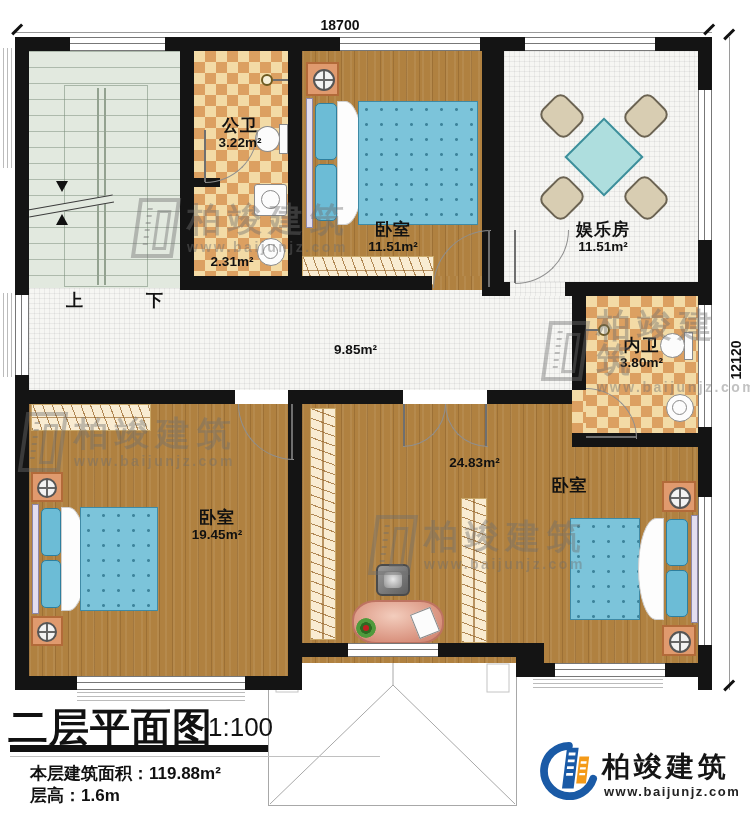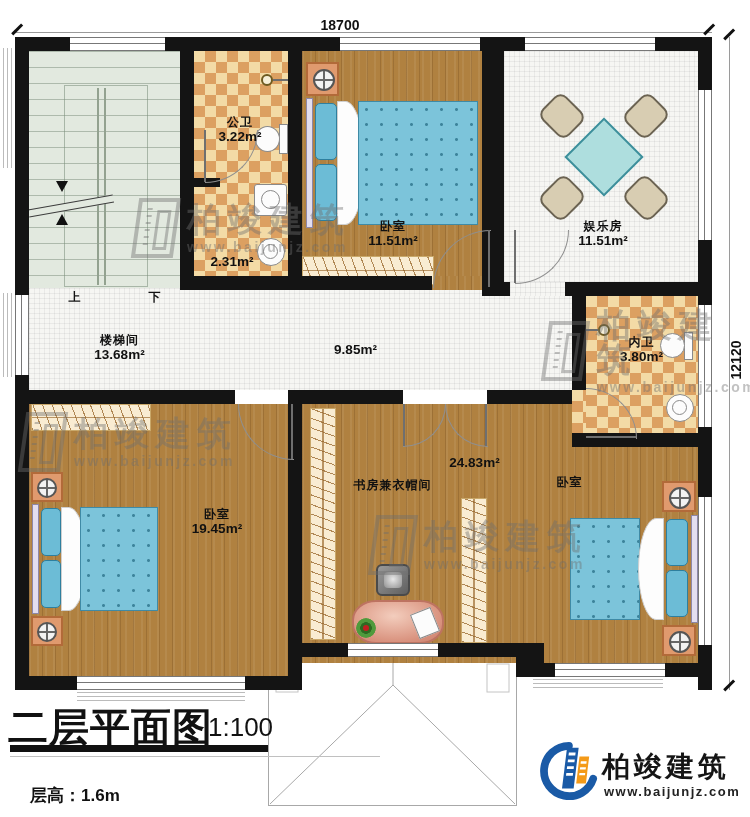--- a/index.html
+++ b/index.html
@@ -25,21 +25,21 @@
   .hatch-v{background-color:#f9ecd2;border:1px solid #c9a86a;
     background-image:repeating-linear-gradient(20deg,rgba(150,100,40,.75) 0 1px,transparent 1px 9px),
     linear-gradient(to right,transparent 47%,rgba(150,100,40,.65) 47% 53%,transparent 53%);}
   .win-h{position:absolute;z-index:21;background:linear-gradient(to bottom,#777 0 1px,#fff 1px 6px,#777 6px 7px,#fff 7px 13px,#777 13px 14px);}
   .win-v{position:absolute;z-index:21;background:linear-gradient(to right,#777 0 1px,#fff 1px 6px,#777 6px 7px,#fff 7px 13px,#777 13px 14px);}
   .eave-h{position:absolute;z-index:2;background:repeating-linear-gradient(to bottom,#bbb 0 1px,transparent 1px 4px);}
   .eave-v{position:absolute;z-index:2;background:repeating-linear-gradient(to right,#bbb 0 1px,transparent 1px 4px);}
   .arc{position:absolute;z-index:25;border:0 solid #8f8f8f;}
   .leaf{position:absolute;z-index:25;background:#6f6f6f;}
   .lbl{position:absolute;z-index:30;text-align:center;color:#111;font-weight:bold;line-height:1.12;}
-  .lbl .nm{font-size:12px;letter-spacing:1px;}
+  .lbl .nm{font-size:17px;letter-spacing:1px;}
   .lbl .ar{font-size:13.5px;}
   .nightstand{position:absolute;z-index:12;background:#e09a6e;border:2px solid #b26a39;box-sizing:border-box;}
   .lamp{position:absolute;background:#f2f2f2;border:2px solid #555;border-radius:50%;box-sizing:border-box;
     background-image:linear-gradient(to bottom,transparent 45%,#666 45% 55%,transparent 55%),
                      linear-gradient(to right,transparent 45%,#666 45% 55%,transparent 55%);}
   .bed{position:absolute;z-index:11;}
   .headboard{position:absolute;background:#e3deef;border:1px solid #8d87a8;box-sizing:border-box;}
   .pillow{position:absolute;background:#6cbcd6;border:1.5px solid #2e7f9e;border-radius:5px;box-sizing:border-box;}
   .mattress{position:absolute;background:#7cc4da;border:1px solid #3f8aa5;box-sizing:border-box;
     background-image:radial-gradient(circle,rgba(10,80,105,.55) 1.2px,transparent 1.7px);
@@ -240,40 +240,33 @@
     <div class="ar">2.31m²</div>
   </div>
   <div class="lbl" style="left:348px;top:220px;width:90px;">
     <div class="nm">卧室</div>
     <div class="ar">11.51m²</div>
   </div>
   <div class="lbl" style="left:553px;top:220px;width:100px;">
     <div class="nm">娱乐房</div>
     <div class="ar">11.51m²</div>
   </div>
-  <div class="lbl" style="left:72px;top:334px;width:95px;">
-    <div class="nm">楼梯间</div>
-    <div class="ar">13.68m²</div>
-  </div>
   <div class="lbl" style="left:318px;top:342px;width:75px;">
     <div class="ar">9.85m²</div>
   </div>
   <div class="lbl" style="left:604px;top:336px;width:75px;">
     <div class="nm">内卫</div>
     <div class="ar">3.80m²</div>
   </div>
   <div class="lbl" style="left:172px;top:508px;width:90px;">
     <div class="nm">卧室</div>
     <div class="ar">19.45m²</div>
   </div>
   <div class="lbl" style="left:437px;top:455px;width:75px;">
     <div class="ar">24.83m²</div>
-  </div>
-  <div class="lbl" style="left:310px;top:479px;width:165px;">
-    <div class="nm">书房兼衣帽间</div>
   </div>
   <div class="lbl" style="left:532px;top:476px;width:75px;">
     <div class="nm">卧室</div>
   </div>
   <div class="lbl" style="left:60px;top:291px;width:30px;">
     <div class="nm">上</div>
   </div>
   <div class="lbl" style="left:140px;top:291px;width:30px;">
     <div class="nm">下</div>
   </div>
@@ -313,20 +306,23 @@
     <div>
         <div class="t1">柏竣建筑</div>
         <div class="t2">www.baijunjz.com</div>
       </div>
   </div>
 
   <div class="a" style="left:8px;top:700px;font-size:40px;font-weight:bold;color:#111;letter-spacing:1px;z-index:40;">二层平面图</div>
   <div class="a" style="left:208px;top:712px;font-size:26px;color:#111;z-index:40;">1:100</div>
   <div class="a" style="left:10px;top:745px;width:258px;height:7px;background:#111;z-index:40;"></div>
   <div class="a" style="left:10px;top:756px;width:370px;height:1px;background:#c0c0c0;z-index:40;"></div>
+  <div class="a" style="left:30px;top:762px;font-size:17px;font-weight:bold;color:#111;z-index:40;">
+    <span>本层建筑面积：</span><span>119.88m²</span>
+  </div>
   <div class="a" style="left:30px;top:784px;font-size:17px;font-weight:bold;color:#111;z-index:40;">
     <span>层高：</span><span>1.6m</span>
   </div>
 
   <div class="a" style="left:536px;top:740px;width:205px;height:66px;z-index:40;">
     <svg width="62" height="62" viewBox="0 0 64 64" style="position:absolute;left:0;top:0;">
       <path d="M34 6 A 26 26 0 1 0 59 40" stroke="#1a5aa6" stroke-width="8" fill="none" stroke-linecap="round"></path>
       <g transform="skewX(-7)">
         <rect x="33" y="8" width="12" height="42" fill="#1a5aa6"></rect>
         <rect x="47" y="17" width="10" height="28" fill="#f49a18"></rect>

